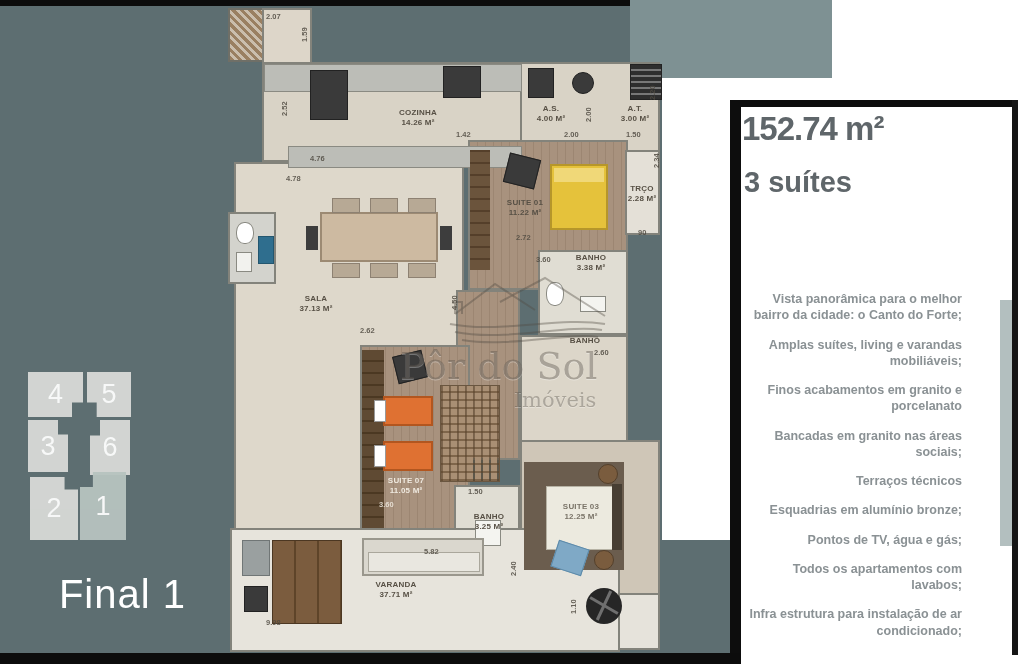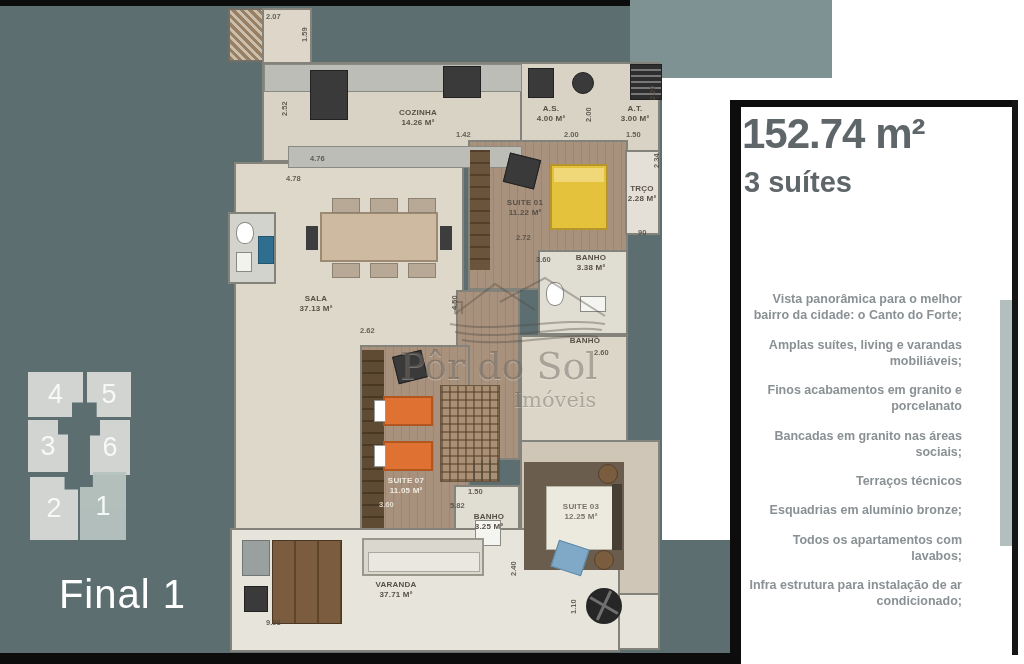--- a/index.html
+++ b/index.html
@@ -18,21 +18,21 @@
   #frame-right{left:1012px;top:100px;width:6px;height:555px;background:#151515;}
   #gray-bar{left:1000px;top:300px;width:12px;height:246px;background:#b3bfbf;}
   .unit{display:flex;align-items:center;justify-content:center;
     color:#ffffff;font-size:27px;font-weight:300;opacity:.95;}
   #final-label{left:34px;top:572px;width:152px;text-align:right;color:#fff;
     font-size:40px;font-weight:400;letter-spacing:1px;}
   #tipo-label{left:34px;top:612px;width:152px;text-align:right;color:#a3b4b6;
     font-size:25px;font-weight:300;letter-spacing:1px;}
   
   #area-title{left:742px;top:110px;width:260px;color:#5f666a;
-    font-size:42px;font-weight:bold;letter-spacing:-1px;}
+    font-size:33px;font-weight:bold;letter-spacing:-1px;}
   #suites-subtitle{left:744px;top:166px;width:260px;color:#5f666a;
     font-size:29px;font-weight:bold;}
   #features{left:740px;top:291px;width:222px;display:flex;flex-direction:column;
     gap:13px;text-align:right;color:#8a9194;font-size:12.5px;font-weight:bold;
     line-height:1.3;}
   
   #plan{left:228px;top:0;width:434px;height:656px;}
   .blk{position:absolute;background:#ddd6c9;border:2px solid #83837b;box-sizing:border-box;}
   .wood{background:repeating-linear-gradient(90deg,#a8927e 0 7px,#9c8672 7px 8px);}
   .granite{background:#bcbdb7;border:1px solid #8a8a82;}
@@ -200,21 +200,21 @@
     <div class="dim vert" style="left:424px;top:168px;">2.34</div>
     <div class="dim" style="left:410px;top:228px;">90</div>
     <div class="dim" style="left:58px;top:174px;">4.78</div>
     <div class="dim" style="left:288px;top:233px;">2.72</div>
     <div class="dim" style="left:308px;top:255px;">3.60</div>
     <div class="dim" style="left:132px;top:326px;">2.62</div>
     <div class="dim vert" style="left:222px;top:310px;">4.50</div>
     <div class="dim" style="left:366px;top:348px;text-align:right;">2.60</div>
     <div class="dim" style="left:151px;top:500px;color:#efe9df;">3.60</div>
     <div class="dim" style="left:240px;top:487px;">1.50</div>
-    <div class="dim" style="left:196px;top:501px;margin-left:26px;">5.82</div>
+    <div class="dim" style="left:196px;top:547px;">5.82</div>
     <div class="dim" style="left:38px;top:618px;">9.98</div>
     <div class="dim vert" style="left:341px;top:614px;">1.10</div>
     <div class="dim vert" style="left:281px;top:576px;">2.40</div>
   </div>
 
   <div class="abs" id="watermark">
     <svg width="250" height="78" viewBox="0 0 250 78">
       <g fill="none" stroke="rgba(80,74,66,.7)" stroke-width="2">
         <polyline points="55,42 95,12 135,38"></polyline>
         <polyline points="100,30 145,6 205,44"></polyline>
@@ -240,20 +240,21 @@
 
   <div class="abs" id="area-title">152.74 m²</div>
   <div class="abs" id="suites-subtitle">3 suítes</div>
   <div class="abs" id="features">
     <div>Vista panorâmica para o melhor bairro da cidade: o Canto do Forte;</div>
     <div>Amplas suítes, living e varandas mobiliáveis;</div>
     <div>Finos acabamentos em granito e porcelanato</div>
     <div>Bancadas em granito nas áreas sociais;</div>
     <div>Terraços técnicos</div>
     <div>Esquadrias em alumínio bronze;</div>
+    <div>Pontos de TV, água e gás;</div>
     <div>Todos os apartamentos com lavabos;</div>
     <div>Infra estrutura para instalação de ar condicionado;</div>
   </div>
 
   <div class="abs" id="gray-bar"></div>
   <div class="abs" id="frame-left"></div>
   <div class="abs" id="frame-top"></div>
   <div class="abs" id="frame-right"></div>
   <div class="abs" id="top-black"></div>
   <div class="abs" id="bottom-black"></div>

